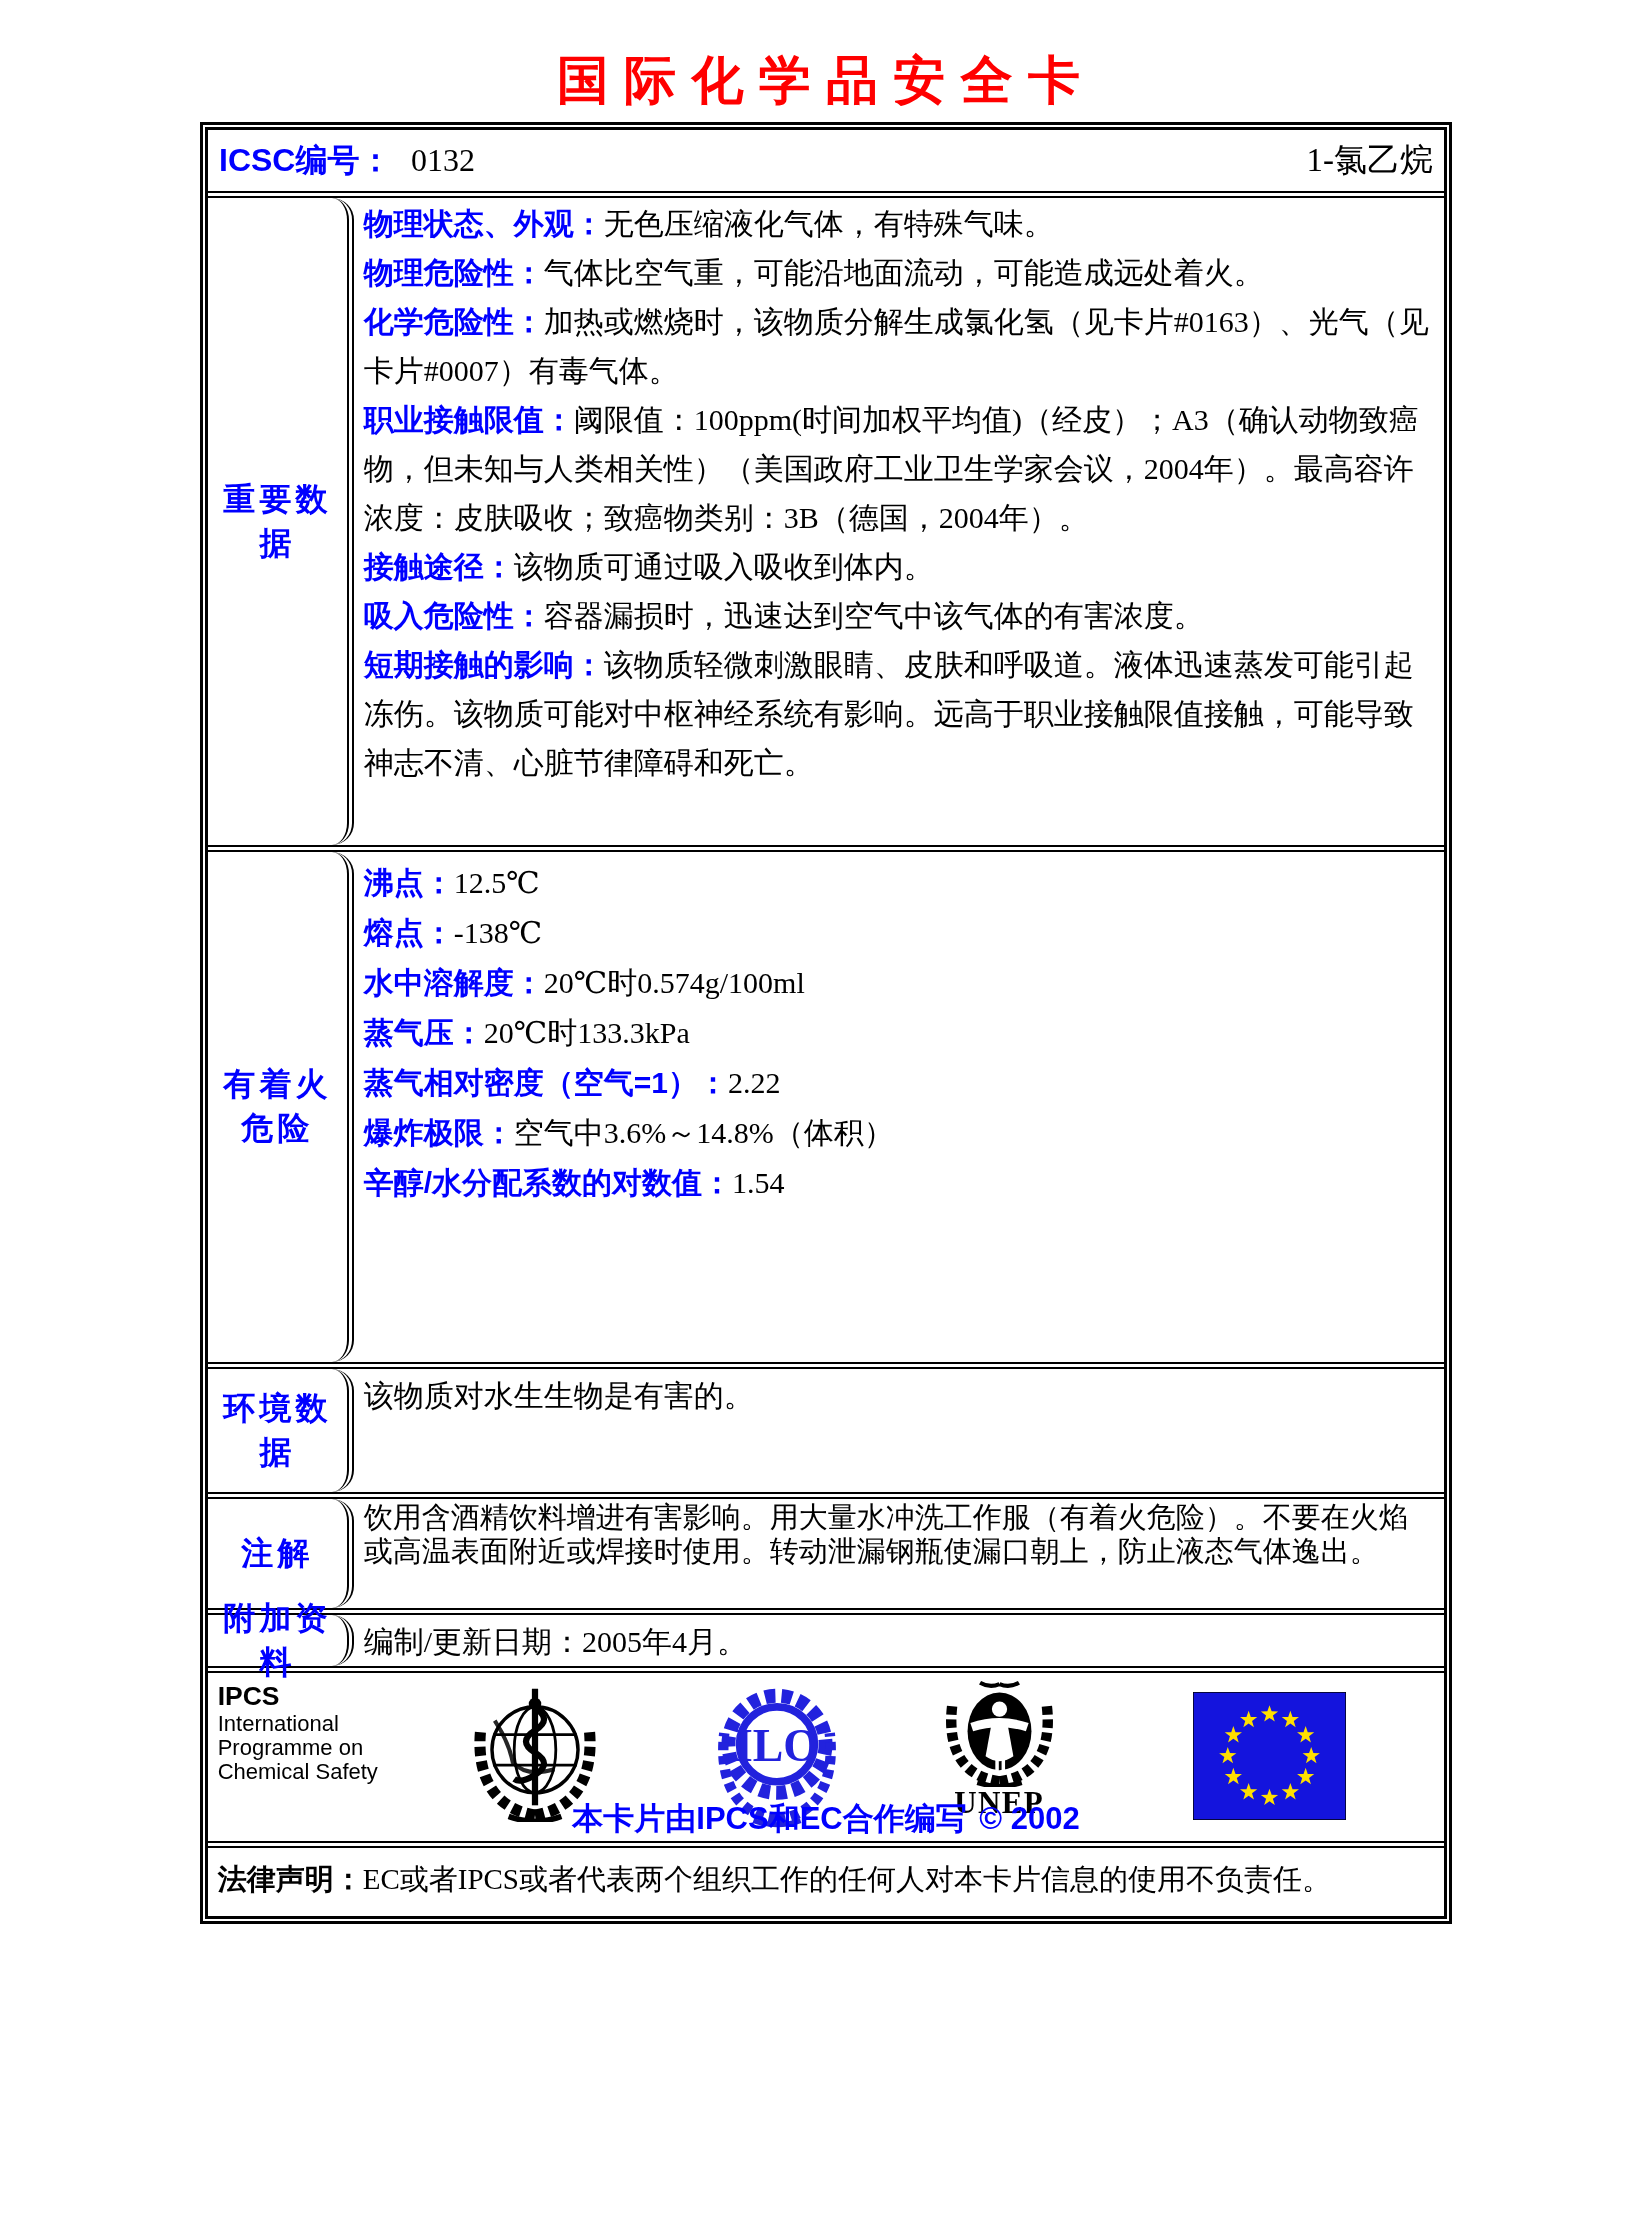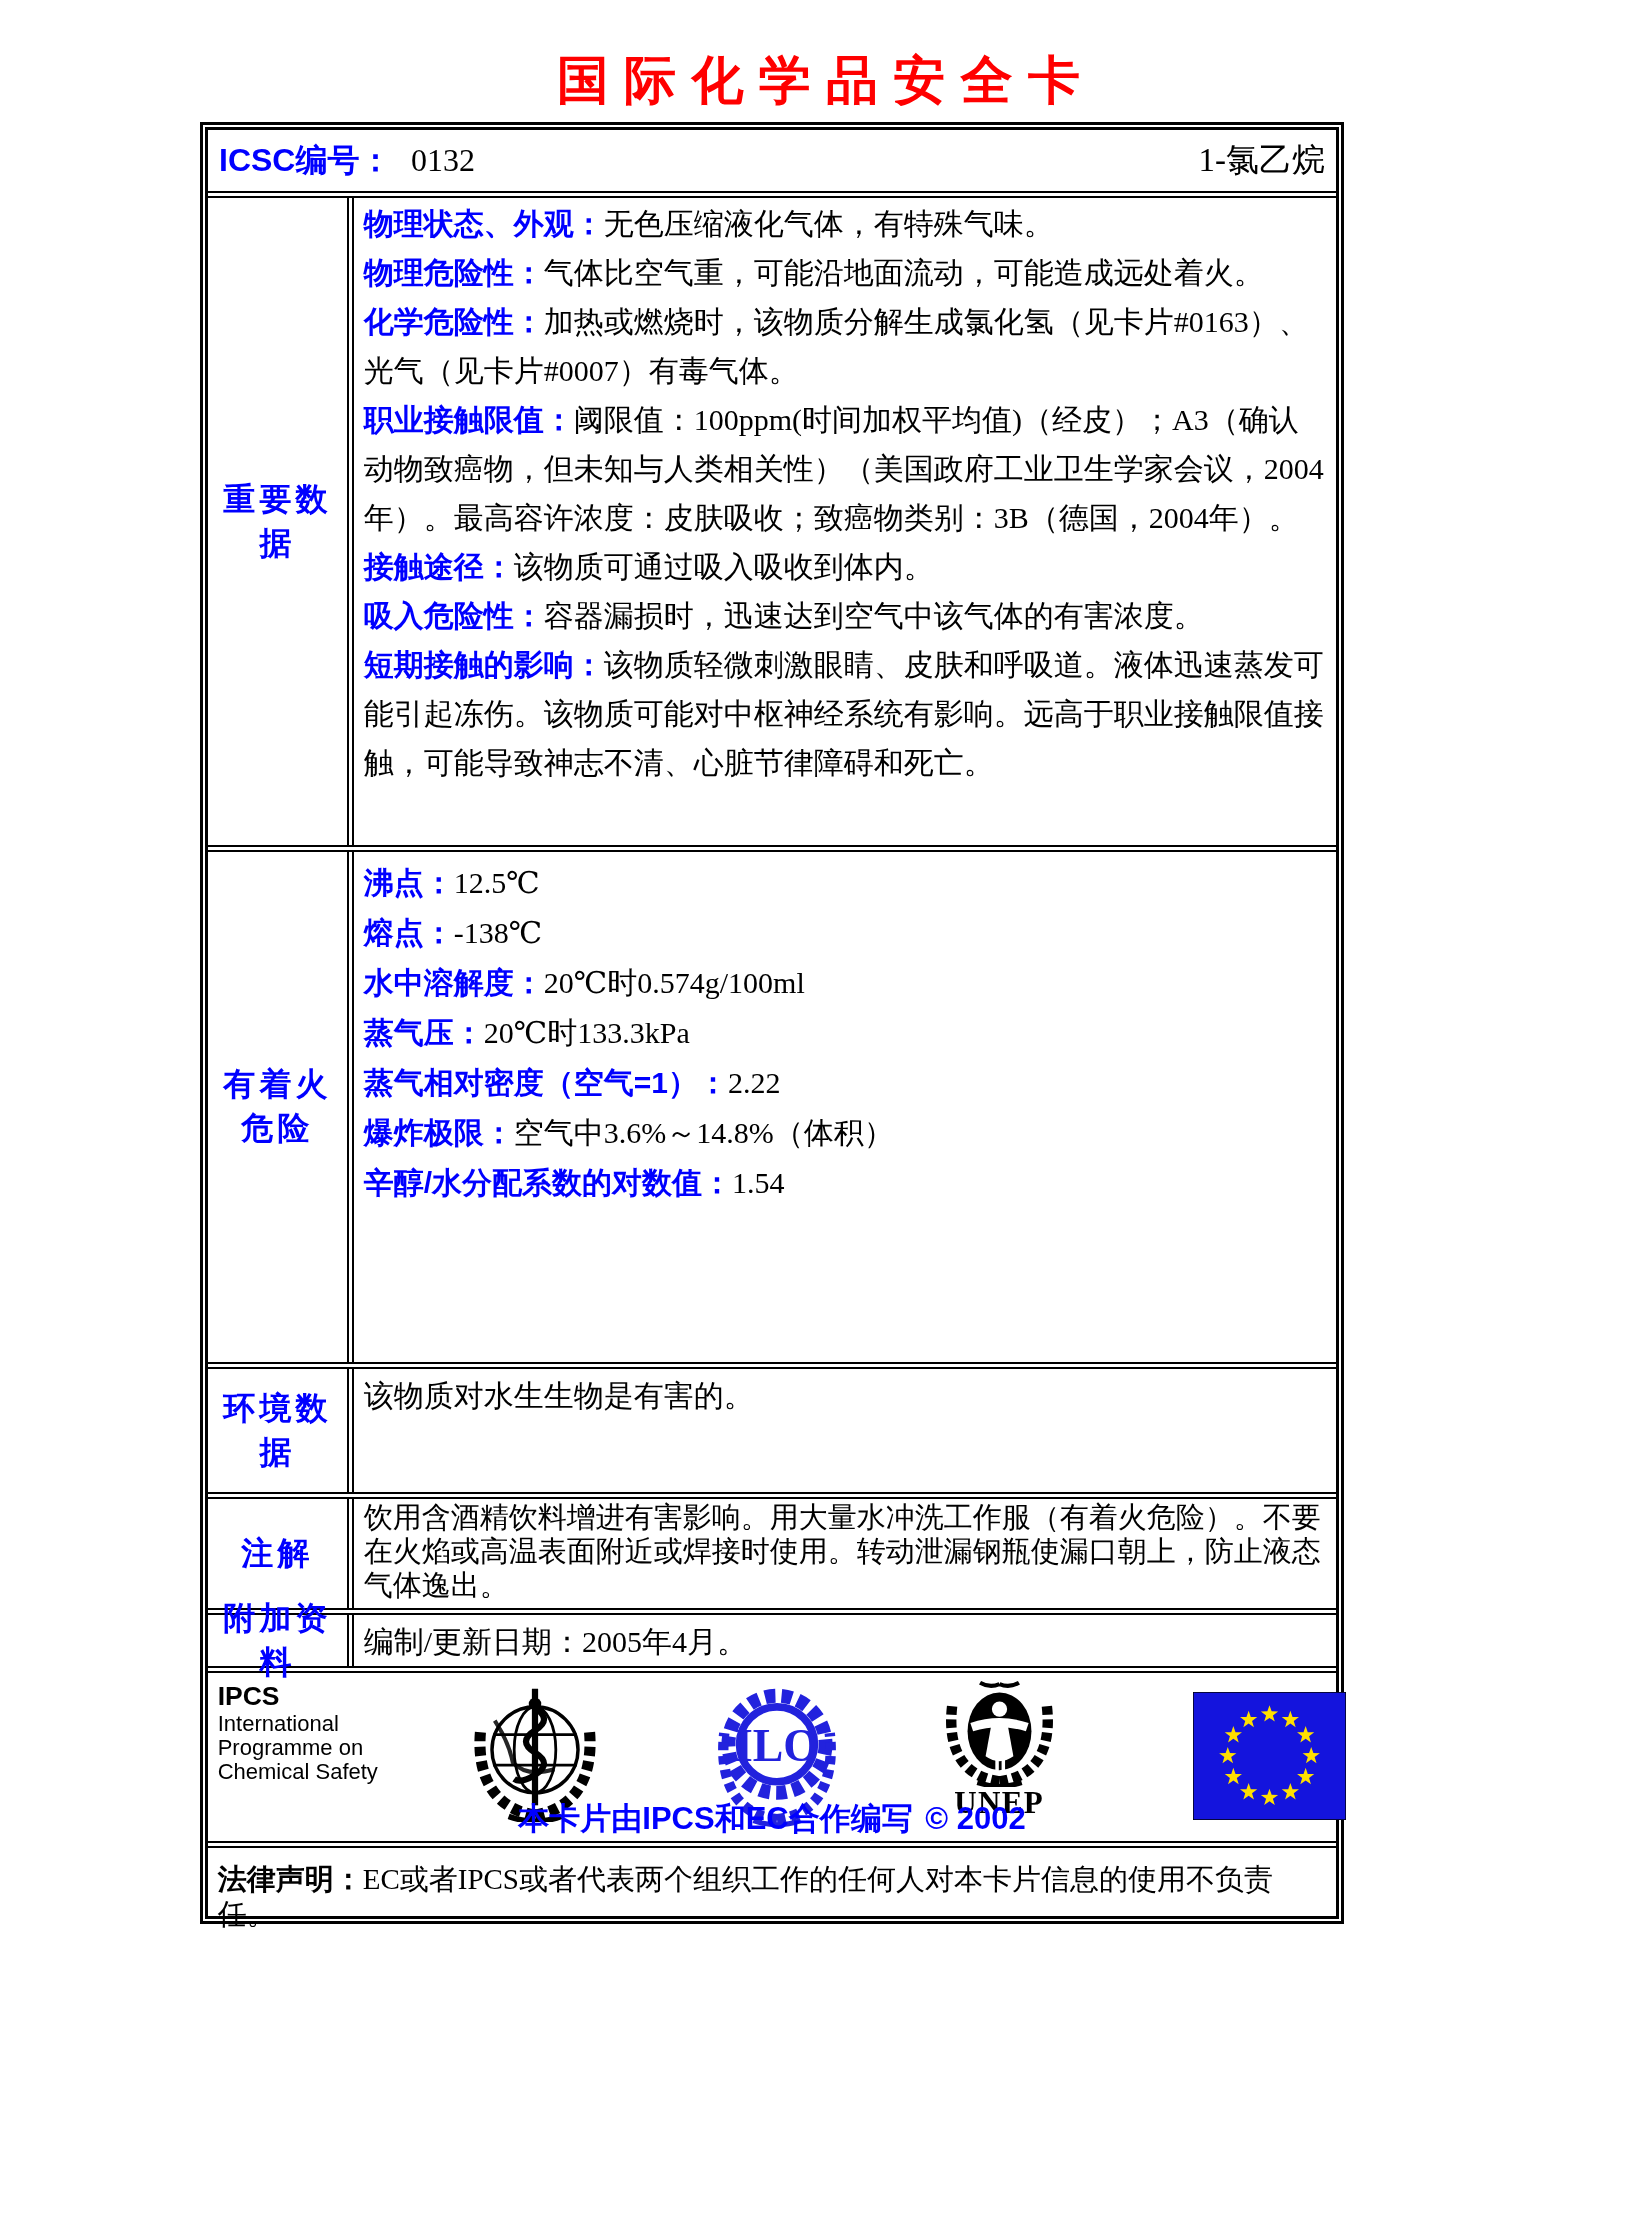--- a/index.html
+++ b/index.html
@@ -11,36 +11,37 @@
   body{
     width:1652px;height:2239px;background:#ffffff;position:relative;
     font-family:"Liberation Serif","DejaVu Serif",serif;color:var(--ink);
   }
   .page-title{
     margin:54px 0 0 0;height:54px;line-height:54px;text-align:center;
     font-size:52px;font-weight:bold;color:var(--red);letter-spacing:15.3px;
     font-family:"Liberation Serif","DejaVu Serif",serif;
   }
   .card{
-    position:absolute;left:200px;top:122px;width:1144px;
+    position:absolute;left:200px;top:122px;width:1252px;
     border:8.4px double var(--ink);background:#fff;
   }
   .row{display:flex;border-bottom:7px double var(--ink);}
   .row:last-child{border-bottom:none;}
   
   .header-row{height:68px;align-items:center;padding:0 11px;font-size:32px;}
   .icsc-label{color:var(--blue);font-weight:bold;font-family:"Liberation Sans","DejaVu Sans",sans-serif;}
   .icsc-value{margin-left:19.5px;}
   .chem-name{margin-left:auto;font-size:33px;}
   
   .label-cell{
     width:146px;flex:0 0 146px;border-right:7px double var(--ink);
     display:flex;align-items:center;justify-content:center;text-align:center;
     color:var(--blue);font-weight:bold;font-size:32px;letter-spacing:4.2px;
     font-family:"Liberation Sans","DejaVu Sans",sans-serif;
+    border-radius:22px;
   }
   .content-cell{flex:1 1 auto;padding:1.4px 9.7px;font-size:30px;line-height:49px;}
   .content-cell p{margin:0;}
   .para-label{
     color:var(--blue);font-weight:bold;
     font-family:"Liberation Sans","DejaVu Sans",sans-serif;
   }
   .r-important{height:654px;}
   .r-physical{height:517px;}
   .r-physical .content-cell{padding-top:5.6px;line-height:50px;}

